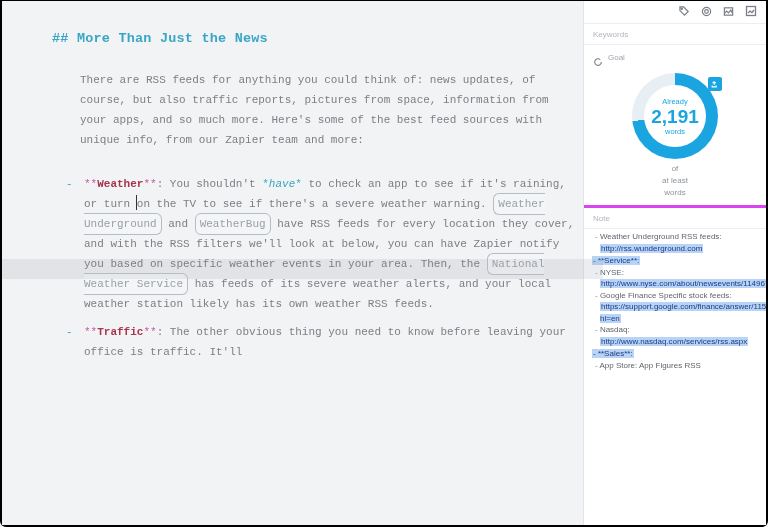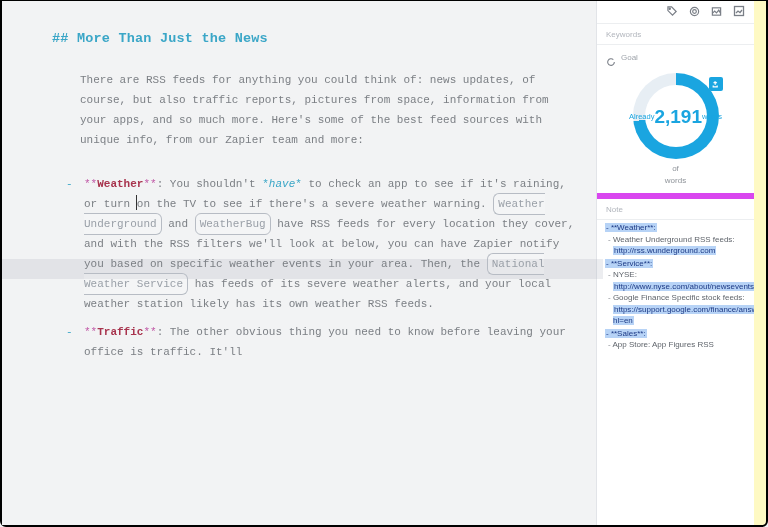--- a/index.html
+++ b/index.html
@@ -8,21 +8,21 @@
     width: 768px;
     height: 527px;
     overflow: hidden;
     font-family: "Menlo", "Consolas", "Courier New", monospace;
     background: #f2f3f4;
   }
   .frame {
     position: relative;
     width: 768px;
     height: 527px;
-    background: #fef9c3;
+    background: #a16207;
     box-sizing: border-box;
     border: 2px solid #000;
     border-top-width: 1px;
     border-radius: 0 0 6px 6px;
   }
   .editor {
     position: absolute;
     left: 0;
     top: 0;
     bottom: 0;
@@ -86,24 +86,24 @@
     display: inline-block;
     width: 0;
     height: 15px;
     border-left: 1.2px solid #333;
     vertical-align: -3px;
     margin-left: -1px;
   }
 
   .sidebar {
     position: absolute;
-    right: 12px;
+    right: 0;
     top: 0;
     bottom: 0;
-    width: 158px;
+    width: 183px;
     background: #ffffff;
     border-left: 1px solid #e2e4e8;
     box-sizing: border-box;
     font-family: "Helvetica Neue", Arial, sans-serif;
   }
   .sb-icons {
     height: 22px;
     border-bottom: 1px solid #eceef0;
     display: flex;
     justify-content: flex-end;
@@ -115,21 +115,21 @@
   .sb-icons svg { width: 11px; height: 11px; stroke: #7a7f87; fill: none; stroke-width: 1.3; }
   .sb-icons .last svg { width: 12px; height: 12px; }
   .sb-label {
     font-size: 8px;
     color: #b1b5bc;
     padding: 6px 9px 5px;
     border-bottom: 1px solid #eceef0;
   }
   .goal-area {
     padding: 10px 8px 6px;
-    border-bottom: 6px solid #d946ef;
+    border-bottom: 3px solid #d946ef;
     text-align: center;
     position: relative;
   }
   .goal-area .spinner {
     position: absolute;
     left: 9px;
     top: 8px;
   }
   .goal-area .glabel {
     font-size: 8px;
@@ -155,20 +155,21 @@
     content: '';
     position: absolute;
     left: 12px; top: 12px; right: 12px; bottom: 12px;
     border-radius: 50%;
     background: #fff;
   }
   .donut-inner {
     position: absolute;
     left: 0; top: 0; right: 0; bottom: 0;
     display: flex;
+    flex-direction: column;
     justify-content: center;
     align-items: center;
     z-index: 2;
     color: #1aa5e0;
   }
   .donut-inner .small { font-size: 7.5px; }
   .donut-inner .big { font-size: 19px; font-weight: bold; line-height: 1; margin: 1px 0; }
   .share-badge {
     position: absolute;
     right: -4px;
@@ -272,35 +273,36 @@
             </svg>
         </div>
         <div class="donut-inner">
           <div class="small">Already</div>
           <div class="big">2,191</div>
           <div class="small">words</div>
         </div>
       </div>
       <div class="goal-sub">
         <div>of</div>
+        <div>at least</div>
         <div>words</div>
       </div>
     </div>
 
     <div class="sb-label">Note</div>
 
     <div class="notes" id="notes">
         <div class="sec">
-          <div class="sec-title"><span class="sel">- **Weather**:</span></div>
           <div class="row"><span class="dash">- </span><span class="lbl">Weather Underground RSS feeds:</span> <span class="sel">http://rss.wunderground.com</span></div>
         </div>
         <div class="sec">
           <div class="sec-title"><span class="sel">- **Service**:</span></div>
           <div class="row"><span class="dash">- </span><span class="lbl">NYSE:</span> <span class="sel">http://www.nyse.com/about/newsevents/1149674941598.html</span></div>
           <div class="row"><span class="dash">- </span><span class="lbl">Google Finance Specific stock feeds:</span> <span class="sel">https://support.google.com/finance/answer/115771?hl=en</span></div>
+          <div class="row"><span class="dash">- </span><span class="lbl">Nasdaq:</span> <span class="sel">http://www.nasdaq.com/services/rss.aspx</span></div>
         </div>
         <div class="sec">
           <div class="sec-title"><span class="sel">- **Sales**:</span></div>
           <div class="row"><span class="dash">- </span><span class="lbl">App Store: App Figures RSS</span></div>
         </div>
       </div>
   </div>
 
 </div>
 

